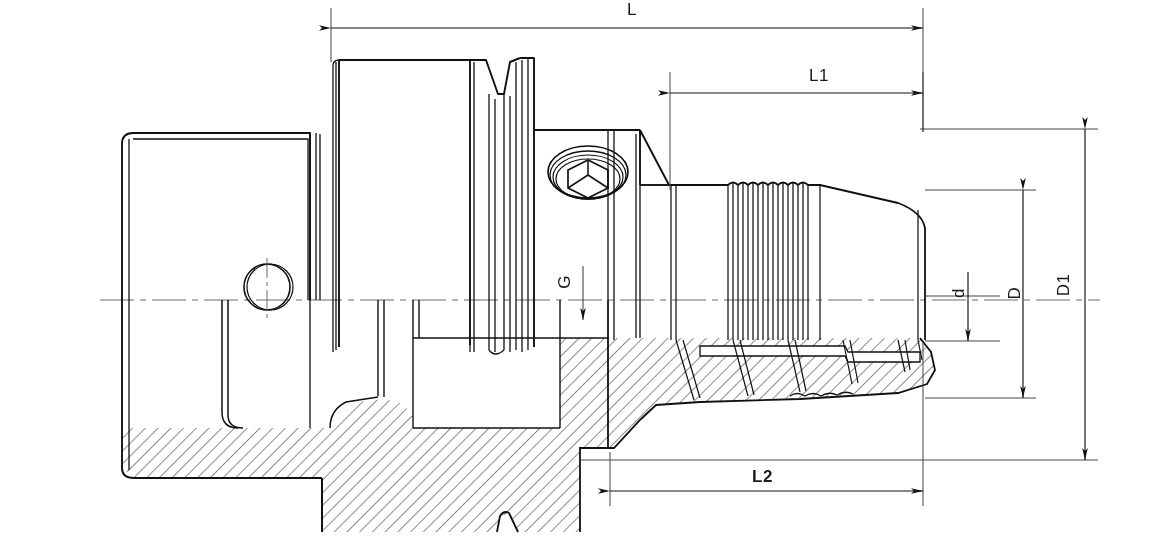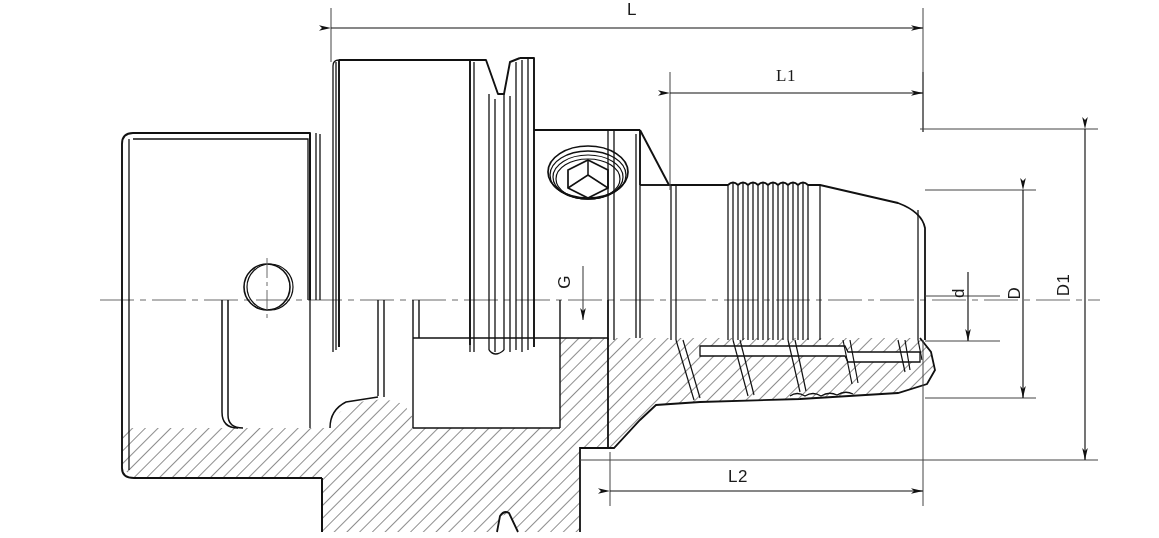--- a/index.html
+++ b/index.html
@@ -271,23 +271,23 @@
   </g>
 
   <g>
     <line x1="583" y1="266" x2="583" y2="320" stroke="#444444" stroke-width="1.1" marker-end="url(#arrR)"></line>
   </g>
 
 </svg>
 
 <div class="dimlabel" style="left:627px; top:0px;">L</div>
 
-<div class="dimlabel" style="left:776px; top:66px;font-family:Liberation Serif, serif;">L1</div>
-
-<div class="dimlabel" style="left:728px; top:467px;">L2</div>
+<div class="dimlabel" style="left:809px; top:66px;">L1</div>
+
+<div class="dimlabel" style="left:752px; top:467px;font-weight:bold;">L2</div>
 
 <div class="dimlabel vert" style="left:1053px; top:275px; transform:rotate(-90deg);">D1</div>
 
 <div class="dimlabel vert" style="left:1009px; top:283px; transform:rotate(-90deg);">D</div>
 
 <div class="dimlabel vert" style="left:954px; top:283px; transform:rotate(-90deg);">d</div>
 
 <div class="dimlabel vert" style="left:558px; top:272px; transform:rotate(-90deg);">G</div>
 
 </div>

